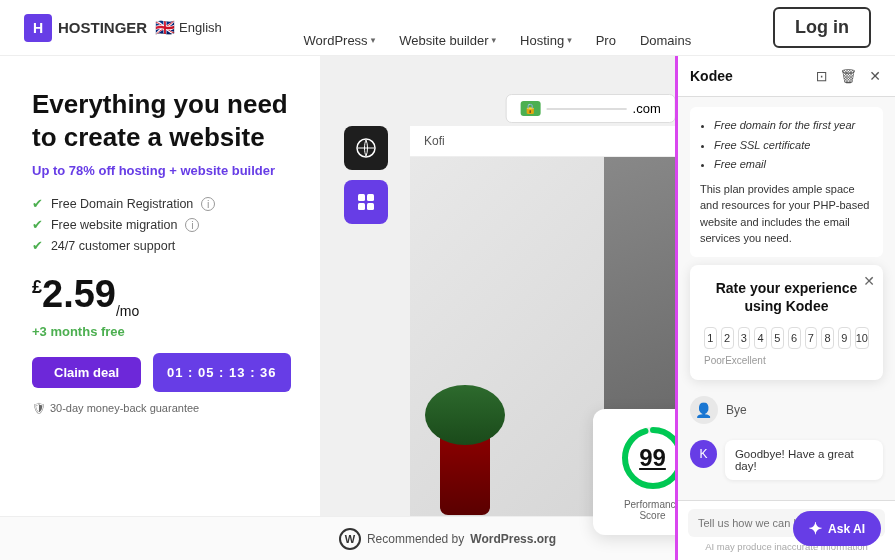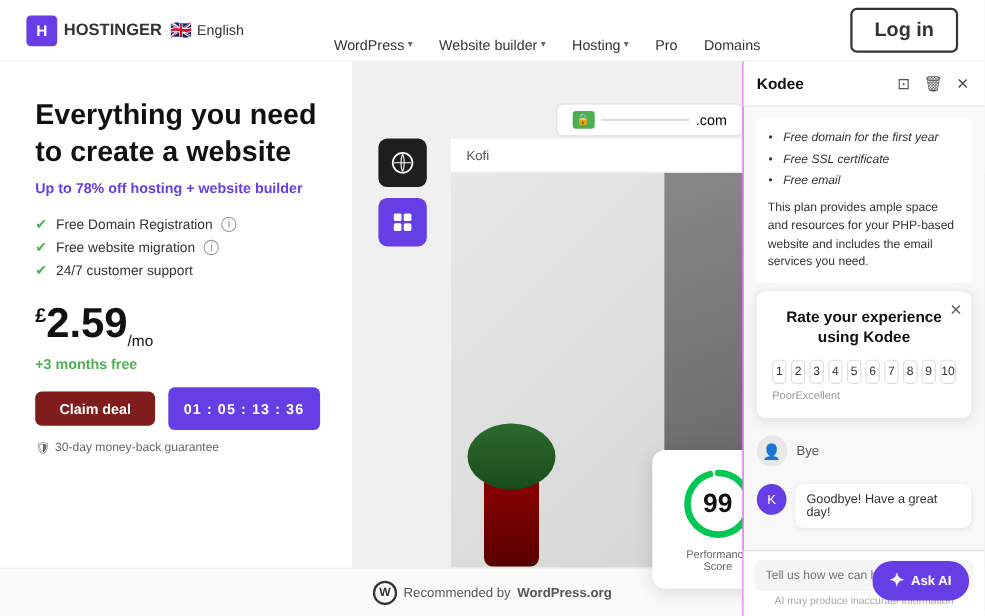--- a/index.html
+++ b/index.html
@@ -30,47 +30,47 @@
     .feature-list { list-style: none; margin-bottom: 22px; }
     .feature-list li { display: flex; align-items: center; gap: 8px; font-size: 12.5px; color: #333; margin-bottom: 6px; }
     .check { color: #4caf50; font-size: 13px; }
     .info-icon { color: #999; font-size: 11px; border: 1px solid #999; border-radius: 50%; width: 14px; height: 14px; display: inline-flex; align-items: center; justify-content: center; }
     .price-block { margin-bottom: 6px; }
     .price-main { font-size: 38px; font-weight: 800; color: #111; line-height: 1; }
     .price-main sup { font-size: 18px; }
     .price-main sub { font-size: 14px; font-weight: 400; }
     .price-extra { font-size: 13px; font-weight: 700; color: #4caf50; margin-bottom: 14px; }
     .cta-row { display: flex; align-items: center; gap: 12px; margin-bottom: 10px; }
-    .btn-claim { background: #7f1d1d; color: #fff; border: none; border-radius: 6px; padding: 8px 22px; font-size: 13px; font-weight: 700; cursor: pointer; }
+    .btn-claim { background: #6d28d9; color: #fff; border: none; border-radius: 6px; padding: 8px 22px; font-size: 13px; font-weight: 700; cursor: pointer; }
     .timer { background: #673de6; color: #fff; border-radius: 6px; padding: 12px 14px; font-size: 13px; font-weight: 700; letter-spacing: 1px; }
     .guarantee { font-size: 11px; color: #666; display: flex; align-items: center; gap: 4px; }
 
     
     .preview { flex: 1; position: relative; overflow: hidden; }
     .preview-bg { position: absolute; inset: 0; background: #f0f0f0; }
     .domain-bar { position: absolute; top: 38px; left: 50%; transform: translateX(-60%); background: #fff; border: 1px solid #ddd; border-radius: 6px; padding: 6px 14px; display: flex; align-items: center; gap: 6px; font-size: 13px; z-index: 2; }
     .ssl-icon { background: #4caf50; color: #fff; border-radius: 3px; padding: 2px 4px; font-size: 10px; }
     .domain-line { width: 80px; height: 2px; background: #ddd; display: inline-block; }
     .site-icons { position: absolute; left: 24px; top: 70px; display: flex; flex-direction: column; gap: 10px; z-index: 2; }
     .site-icon { width: 44px; height: 44px; border-radius: 8px; display: flex; align-items: center; justify-content: center; font-size: 18px; color: #fff; }
     .site-icon.wp { background: #1e1e1e; }
     .site-icon.dash { background: #673de6; }
     .site-card { position: absolute; top: 70px; left: 90px; right: 0; bottom: 0; background: #f5f5f5; overflow: hidden; }
     .score-card { position: absolute; bottom: 20px; left: 50%; transform: translateX(-50%); background: #fff; border-radius: 12px; padding: 14px 18px; box-shadow: 0 4px 16px rgba(0,0,0,0.12); text-align: center; z-index: 5; width: 120px; }
     .score-circle { position: relative; width: 70px; height: 70px; margin: 0 auto 6px; }
     .score-circle svg { transform: rotate(-90deg); }
-    .score-number { position: absolute; inset: 0; display: flex; align-items: center; justify-content: center; font-size: 24px; font-weight: 800; color: #111; transform: rotate(0deg); }
+    .score-number { position: absolute; inset: 0; display: flex; align-items: center; justify-content: center; font-size: 24px; font-weight: 800; color: #111; transform: rotate(0deg); text-decoration: underline; }
     .score-label { font-size: 10px; color: #666; }
 
     
     .bottom-bar { position: absolute; bottom: 0; left: 0; right: 0; height: 44px; background: #fafafa; border-top: 1px solid #eee; display: flex; align-items: center; justify-content: center; gap: 6px; font-size: 12px; color: #555; }
     .wp-logo { width: 22px; height: 22px; border: 2px solid #333; border-radius: 50%; display: flex; align-items: center; justify-content: center; font-size: 11px; font-weight: 900; color: #333; }
 
     
-    .kodee-panel { position: absolute; right: 0; top: 0; width: 220px; height: 100%; background: #f8f8f8; border-left: 1px solid #d946ef; display: flex; flex-direction: column; z-index: 20; }
+    .kodee-panel { position: absolute; right: 0; top: 0; width: 220px; height: 100%; background: #f8f8f8; border-left: 3px solid #d946ef; display: flex; flex-direction: column; z-index: 20; }
     .kodee-header { background: #fff; padding: 10px 12px; display: flex; align-items: center; justify-content: space-between; border-bottom: 1px solid #ddd; }
     .kodee-title { font-weight: 700; font-size: 14px; color: #111; }
     .kodee-actions { display: flex; gap: 8px; align-items: center; }
     .kodee-action-btn { background: none; border: none; cursor: pointer; font-size: 14px; color: #555; padding: 2px; }
     .kodee-body { flex: 1; overflow-y: auto; padding: 10px 12px; display: flex; flex-direction: column; gap: 8px; }
     .kodee-info { background: #fff; border-radius: 6px; padding: 10px; font-size: 11px; color: #333; line-height: 1.5; }
     .kodee-info ul { padding-left: 14px; margin-bottom: 8px; }
     .kodee-info li { margin-bottom: 3px; font-style: italic; }
     .kodee-rating { background: #fff; border-radius: 8px; padding: 14px; box-shadow: 0 2px 12px rgba(0,0,0,0.1); position: relative; }
     .rating-close { position: absolute; top: 8px; right: 8px; background: none; border: none; cursor: pointer; font-size: 14px; color: #666; }

